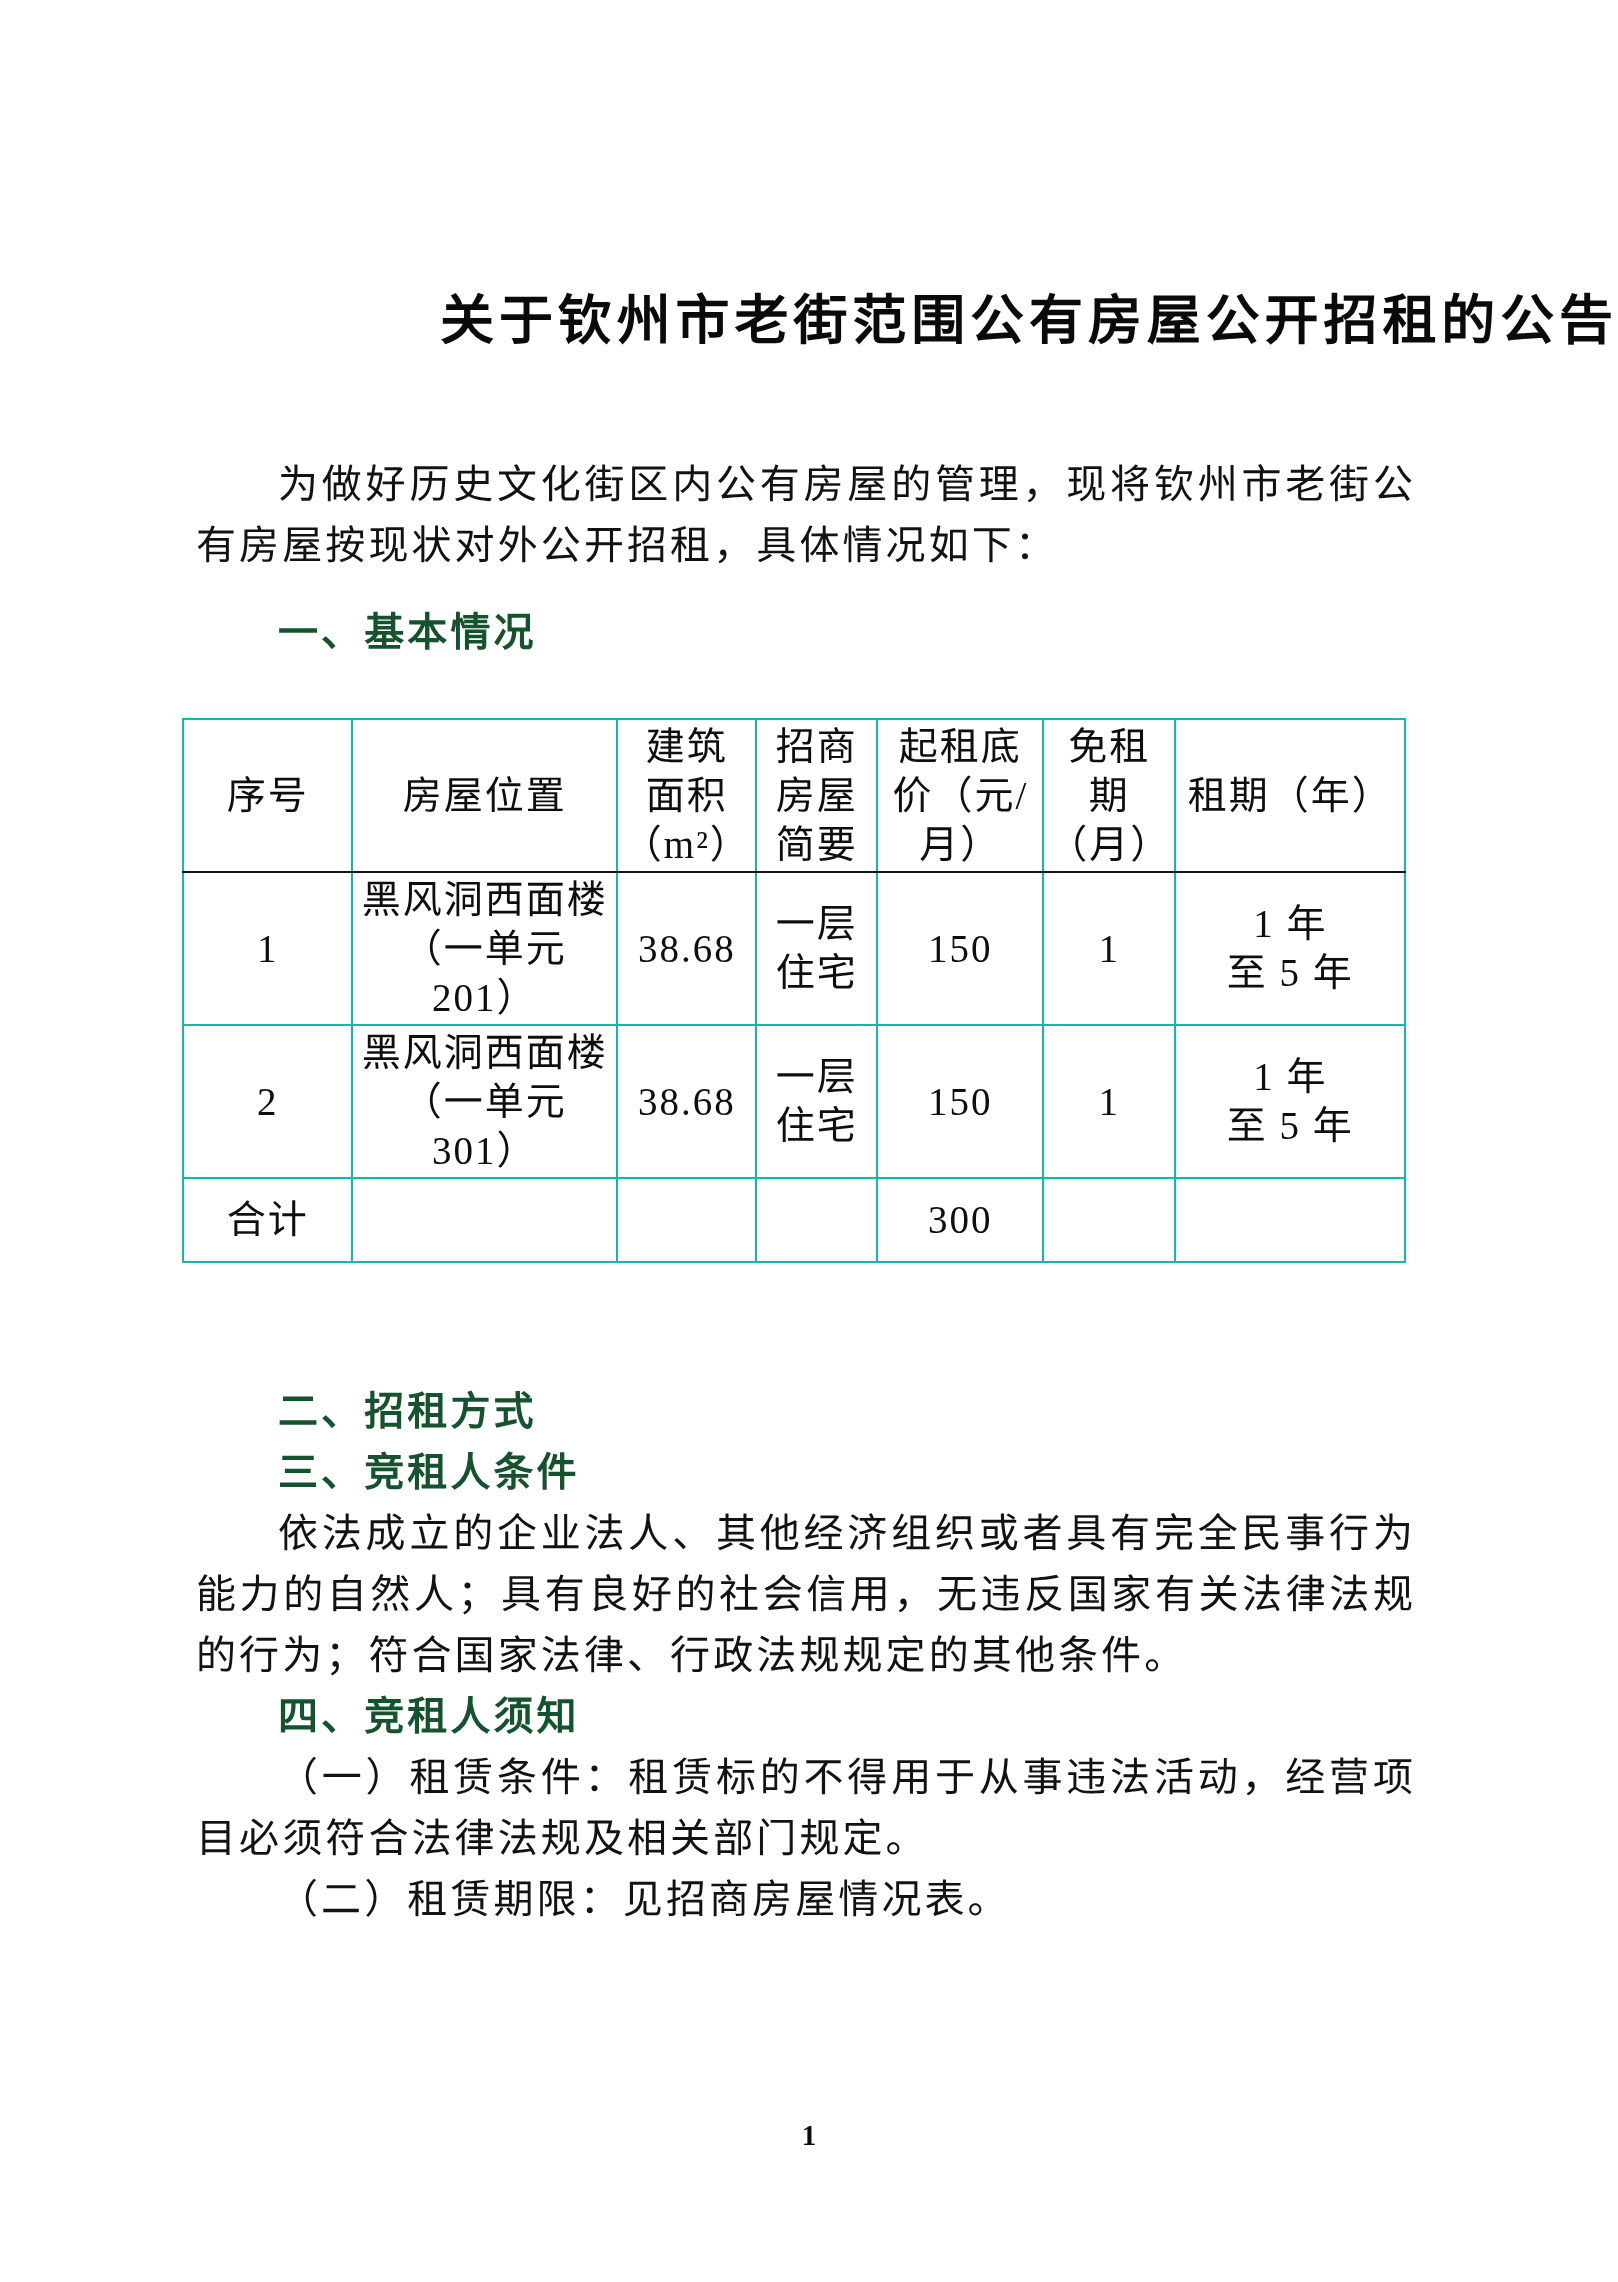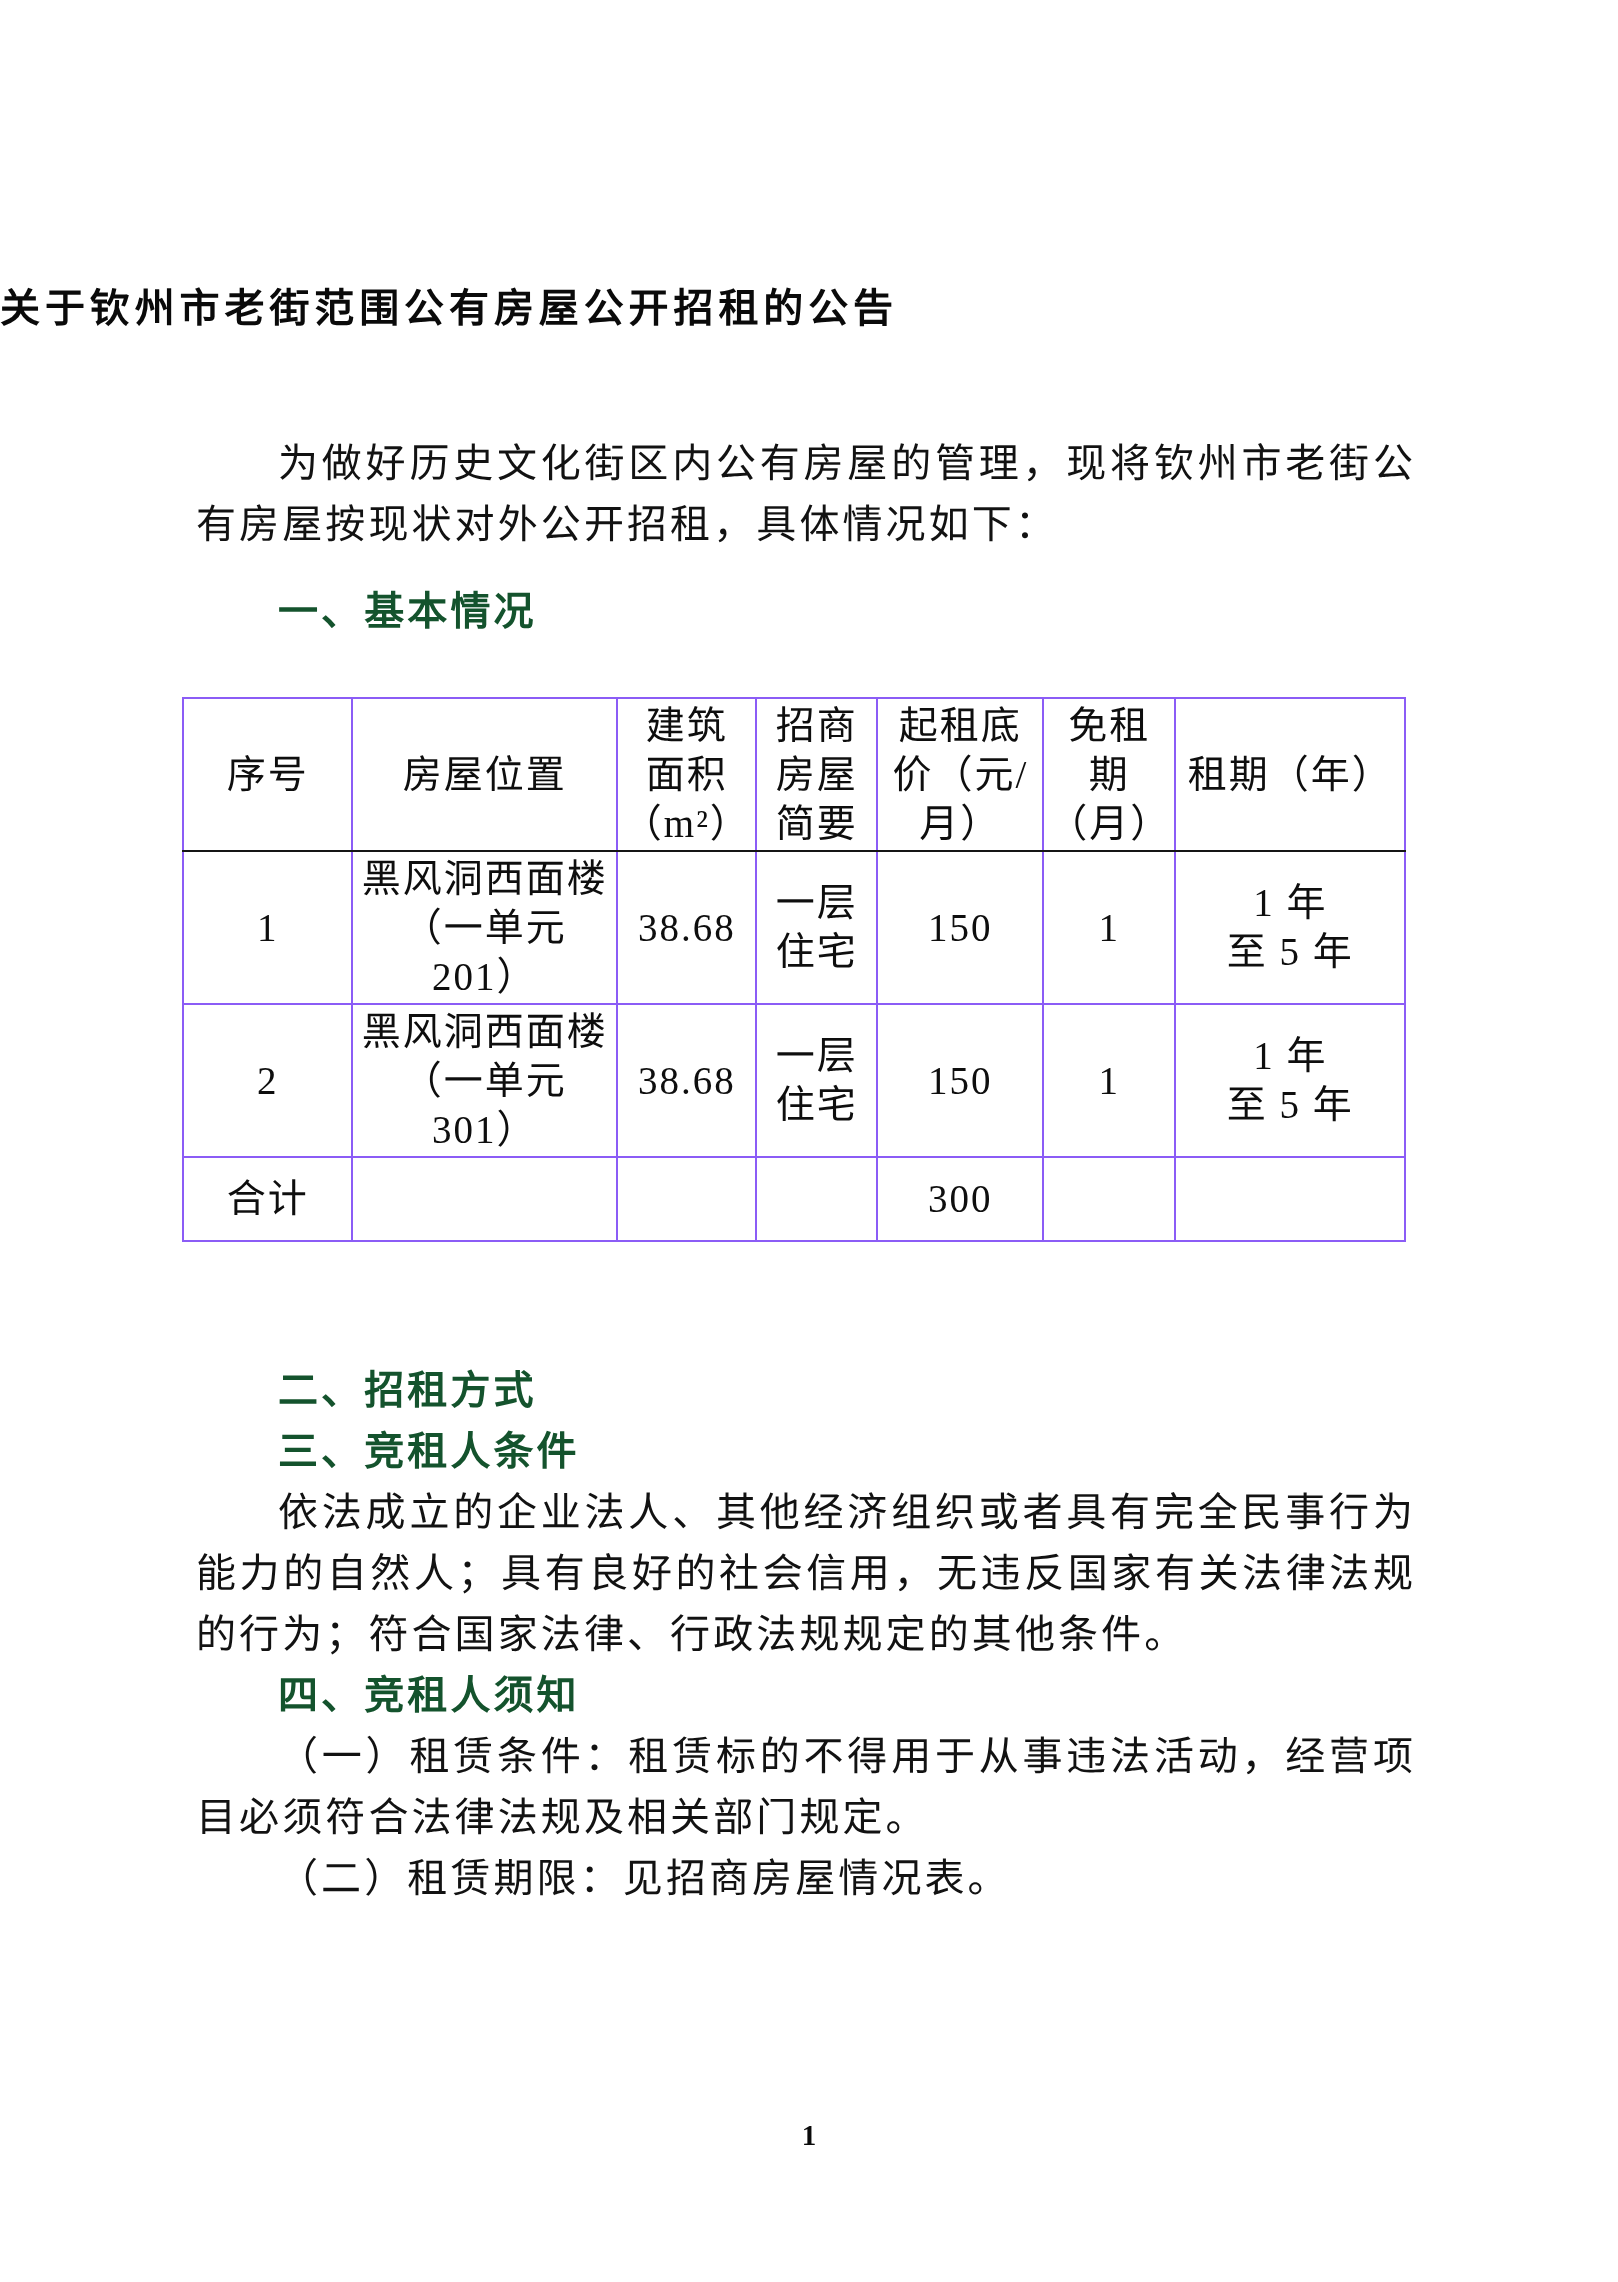--- a/index.html
+++ b/index.html
@@ -10,22 +10,22 @@
     position: relative;
     width: 1618px;
     height: 2283px;
     margin: 0 auto;
     background: #ffffff;
     overflow: hidden;
   }
 
   .doc-title {
     margin-top: 276px;
-    text-align: left;
-    font-size: 40px;
+    text-align: right;
+    font-size: 54px;
     font-weight: bold;
     letter-spacing: 4.9px;
     color: #0a0a0a;
     font-family: "Liberation Serif", "DejaVu Serif", serif;
   }
 
   .content {
     width: 1220px;
     margin-left: 196px;
     font-size: 40px;
@@ -53,21 +53,21 @@
     table-layout: fixed;
     width: 1221px;
     margin-left: -13.7px;
     margin-top: 55px;
     font-size: 39px;
     letter-spacing: 2px;
     color: #0e0e0e;
   }
   table.rental-table th,
   table.rental-table td {
-    border: 2px solid #8b5cf6;
+    border: 2px solid #14b8a6;
     text-align: center;
     vertical-align: middle;
     white-space: pre-line;
     line-height: 49px;
     font-weight: normal;
     padding: 2px 3.9px;
   }
   table.rental-table { border: 2.9px solid #151515; }
   table.rental-table thead tr { height: 145px; }
   table.rental-table thead th { border-bottom: 2.9px solid #151515; }

